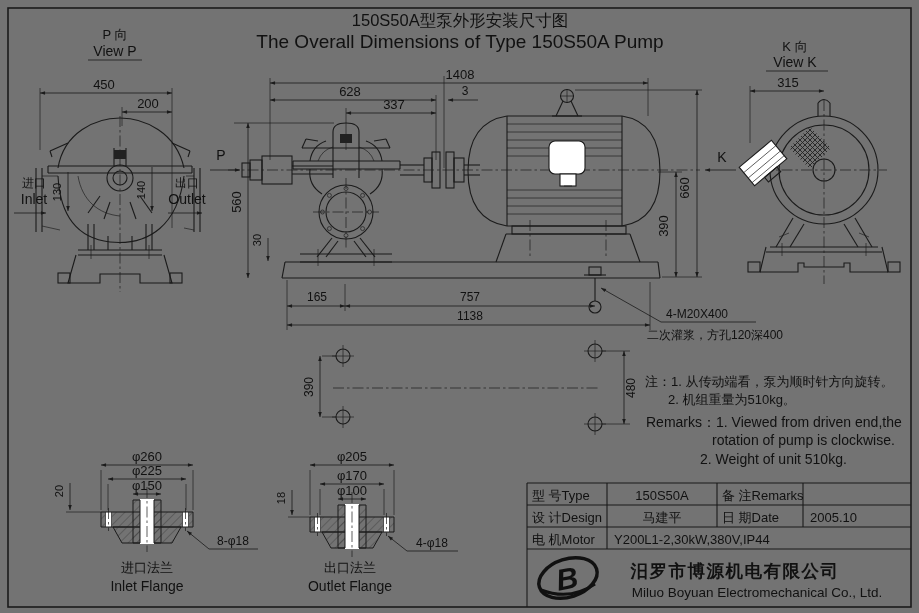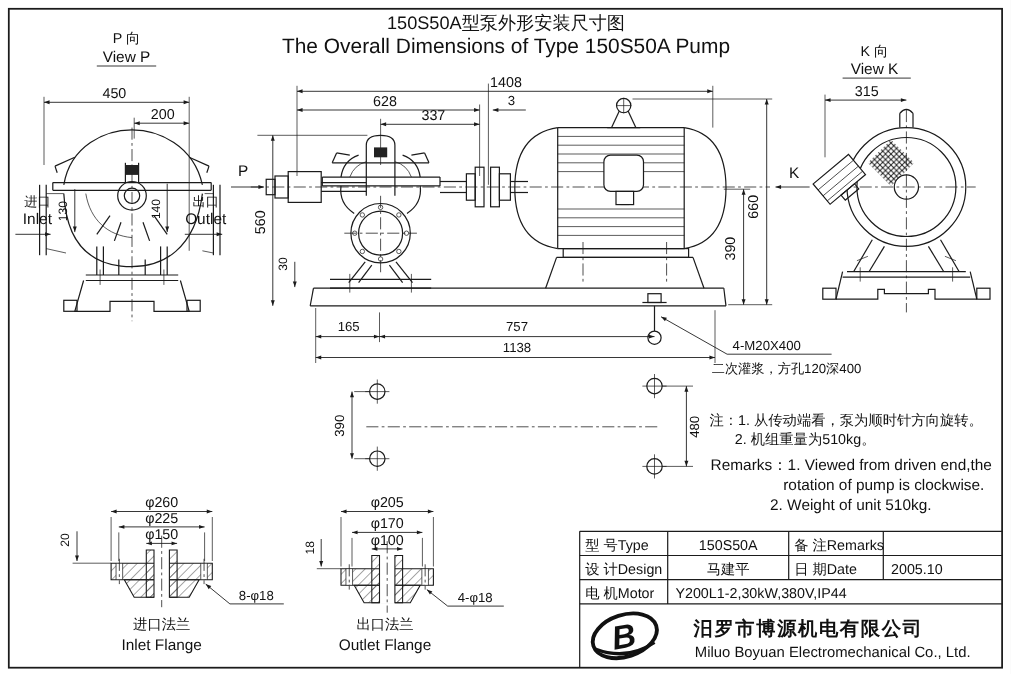--- a/index.html
+++ b/index.html
@@ -1,16 +1,16 @@
 <!DOCTYPE html>
 <html><head>
 <meta charset="utf-8">
 <style>
   html,body{margin:0;padding:0;background:#e8e8e8;}
-  #sheet{position:relative;width:919px;height:613px;background:#ffffff;overflow:hidden;}
+  #sheet{position:relative;width:919px;height:613px;background:#737373;overflow:hidden;}
   svg{display:block;}
   svg text{font-family:"Liberation Sans","DejaVu Sans",sans-serif;fill:#111;}
   .ln{stroke:#1b1b1b;stroke-width:1.1;fill:none;}
   .tn{stroke:#1b1b1b;stroke-width:0.65;fill:none;}
   .dim{stroke:#1b1b1b;stroke-width:0.8;fill:none;}
   .cl{stroke:#1b1b1b;stroke-width:0.7;fill:none;stroke-dasharray:11 3 2.5 3;}
   .hat{fill:url(#hat);stroke:#1b1b1b;stroke-width:1;}
   .wh{fill:#ffffff;stroke:none;}
   .tm{text-anchor:middle;}
   .ts{text-anchor:start;}

